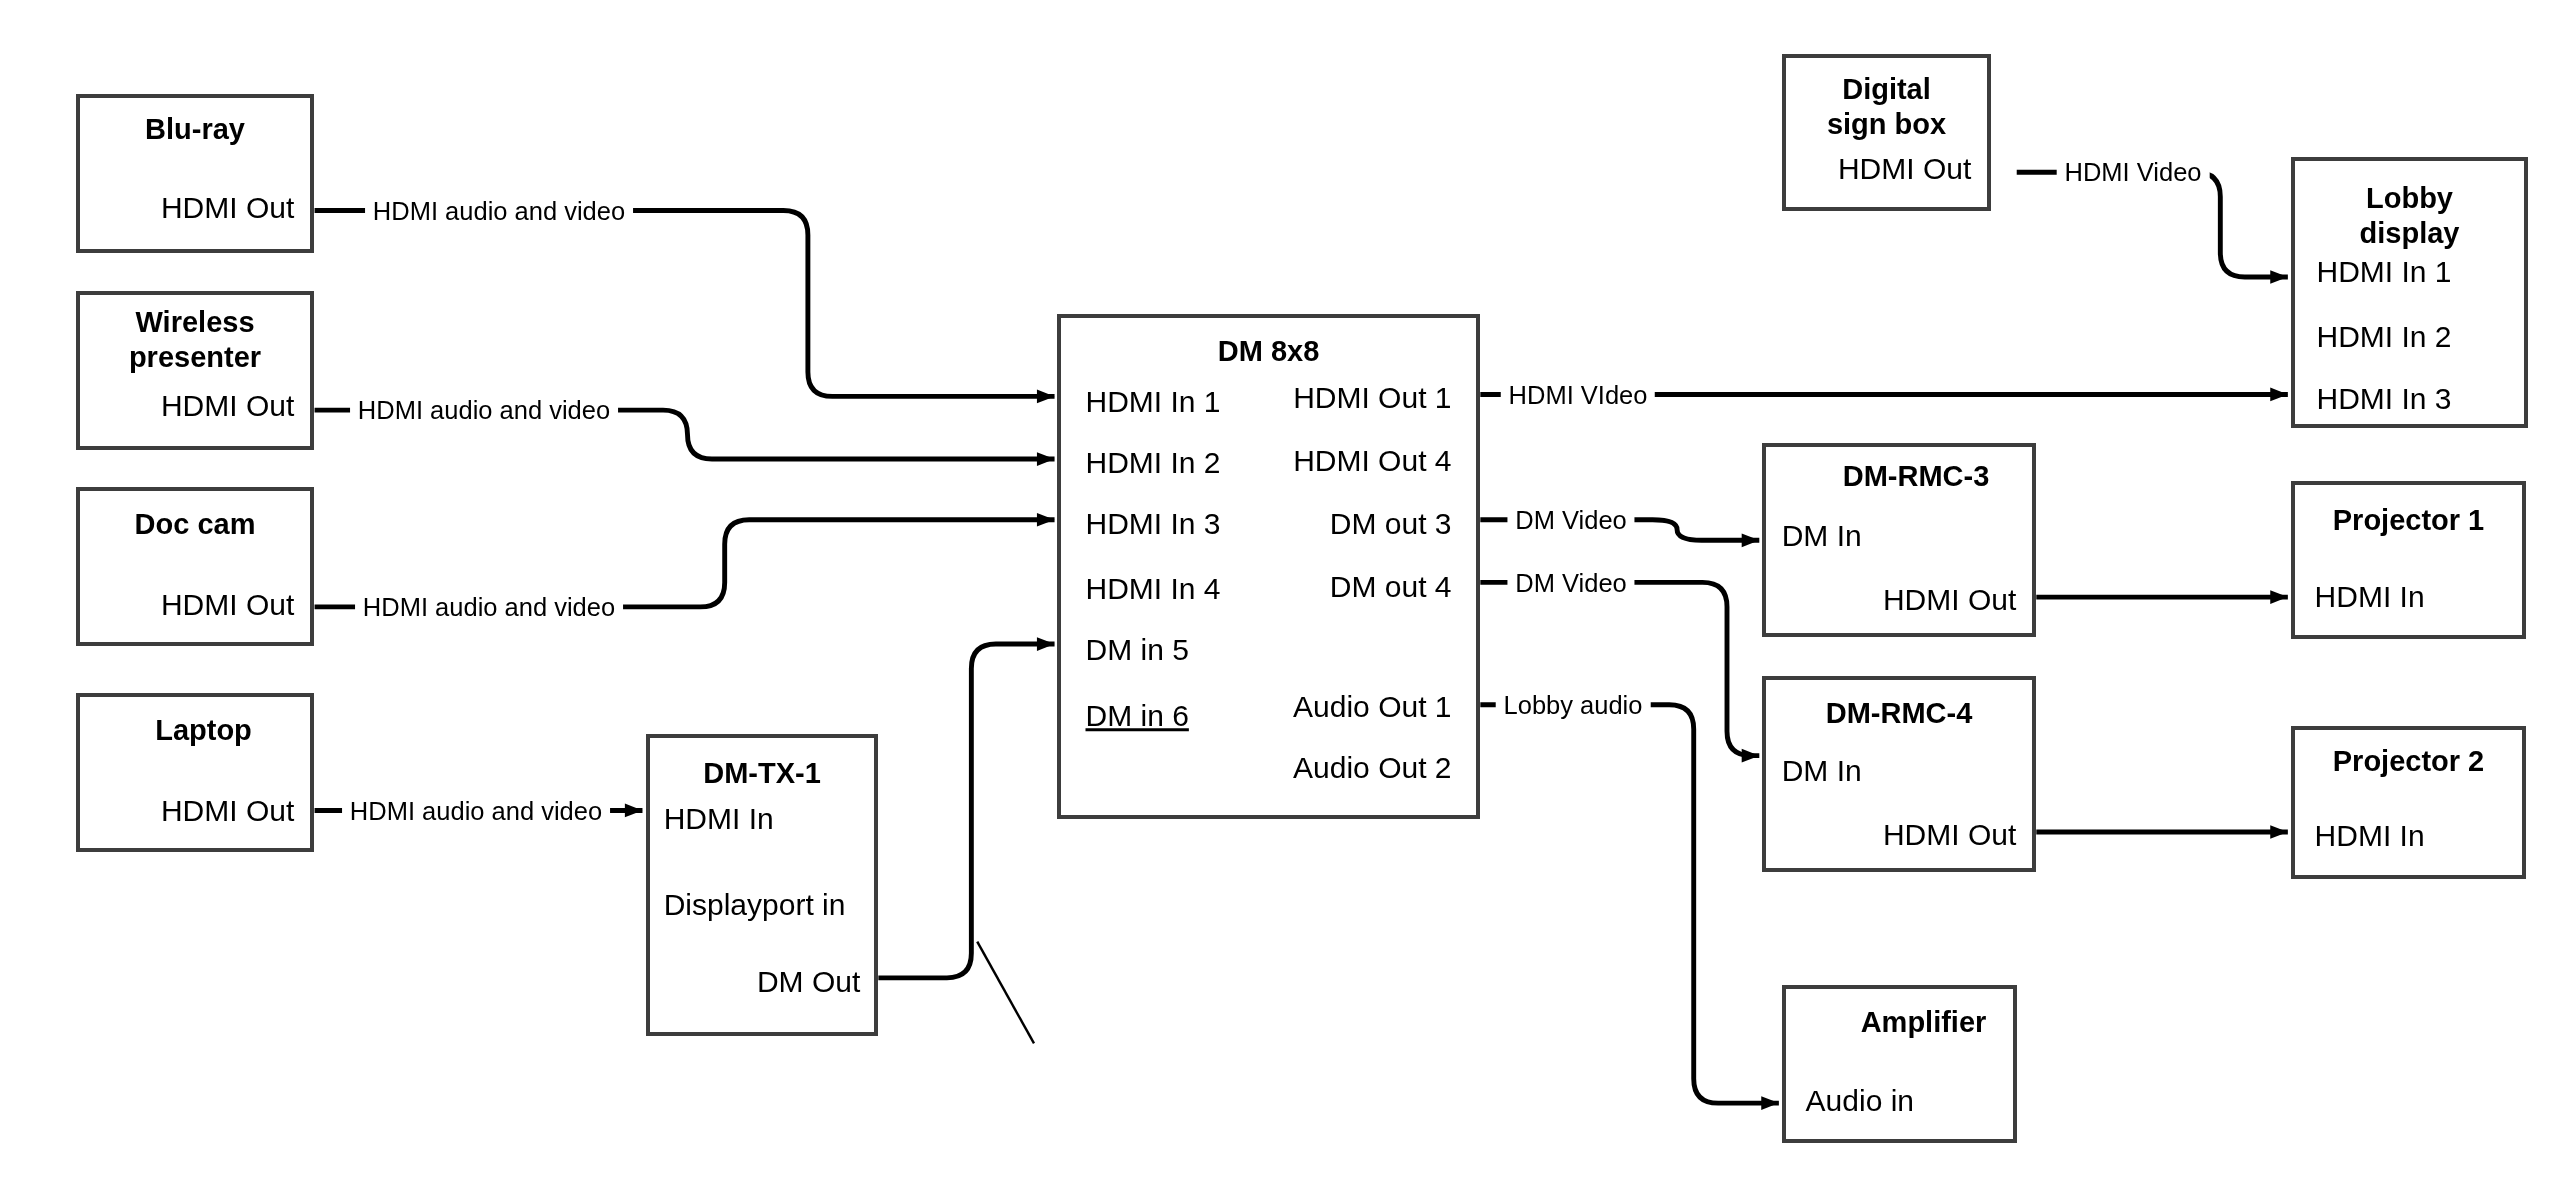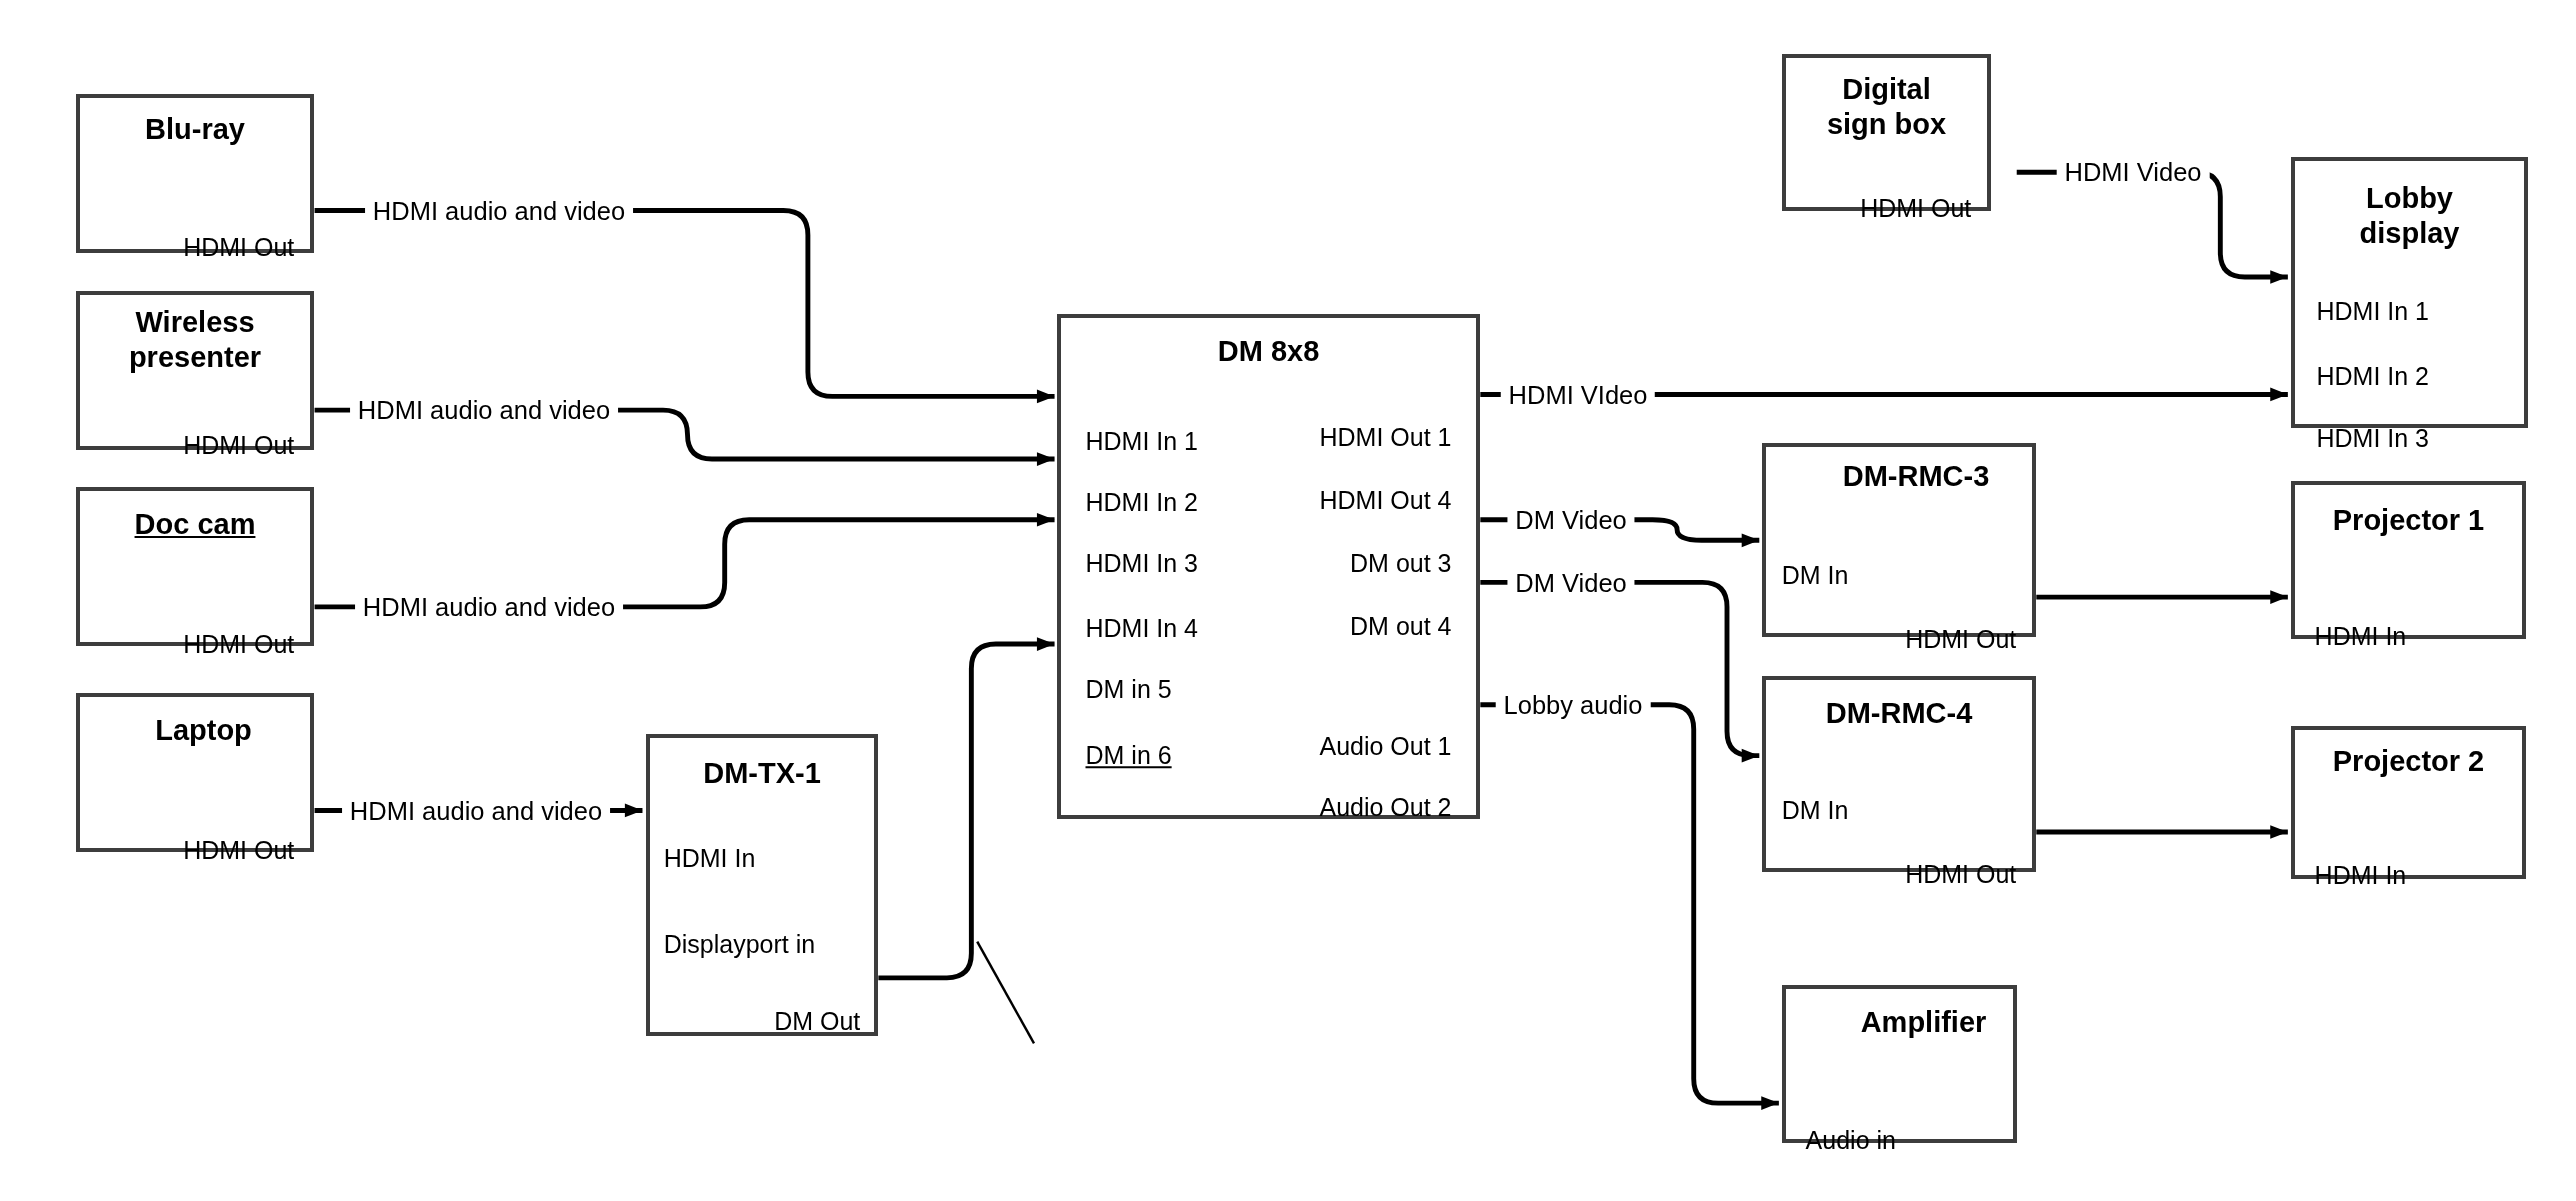--- a/index.html
+++ b/index.html
@@ -26,25 +26,24 @@
     z-index: 2;
   }
   .node-title {
     font-size: 29px;
     font-weight: bold;
     text-align: center;
     line-height: 35px;
   }
   .port {
     position: absolute;
-    font-size: 25px;
+    font-size: 30px;
     line-height: 25.5px;
     white-space: nowrap;
     transform: translateY(-50%);
-    margin-top: 40px;
   }
   .wire-label {
     position: absolute;
     transform: translate(-50%, -50%);
     background: #ffffff;
     padding: 0 7.8px;
     font-size: 25.5px;
     line-height: 29px;
     white-space: nowrap;
     z-index: 3;
@@ -96,21 +95,21 @@
     <div class="node-title" style="padding-top:13.7px;">Blu-ray</div>
     <span class="port" style="top:110px;right:15.7px;">HDMI Out</span>
   </div>
 
   <div class="node" style="left:76px;top:291px;width:238px;height:159px;">
     <div class="node-title" style="padding:9.8px 9.8px 0;">Wireless presenter</div>
     <span class="port" style="top:111px;right:15.7px;">HDMI Out</span>
   </div>
 
   <div class="node" style="left:76px;top:487px;width:238px;height:159px;">
-    <div class="node-title" style="padding-top:15.7px;text-decoration:underline;">Doc cam</div>
+    <div class="node-title" style="padding-top:15.7px;">Doc cam</div>
     <span class="port" style="top:114px;right:15.7px;">HDMI Out</span>
   </div>
 
   <div class="node" style="left:76px;top:693px;width:238px;height:159px;padding-left:17px;">
     <div class="node-title" style="padding-top:15.7px;">Laptop</div>
     <span class="port" style="top:114px;right:15.7px;">HDMI Out</span>
   </div>
 
   <div class="node" style="left:646px;top:734px;width:232px;height:302px;">
     <div class="node-title" style="padding-top:17.6px;">DM-TX-1</div>

